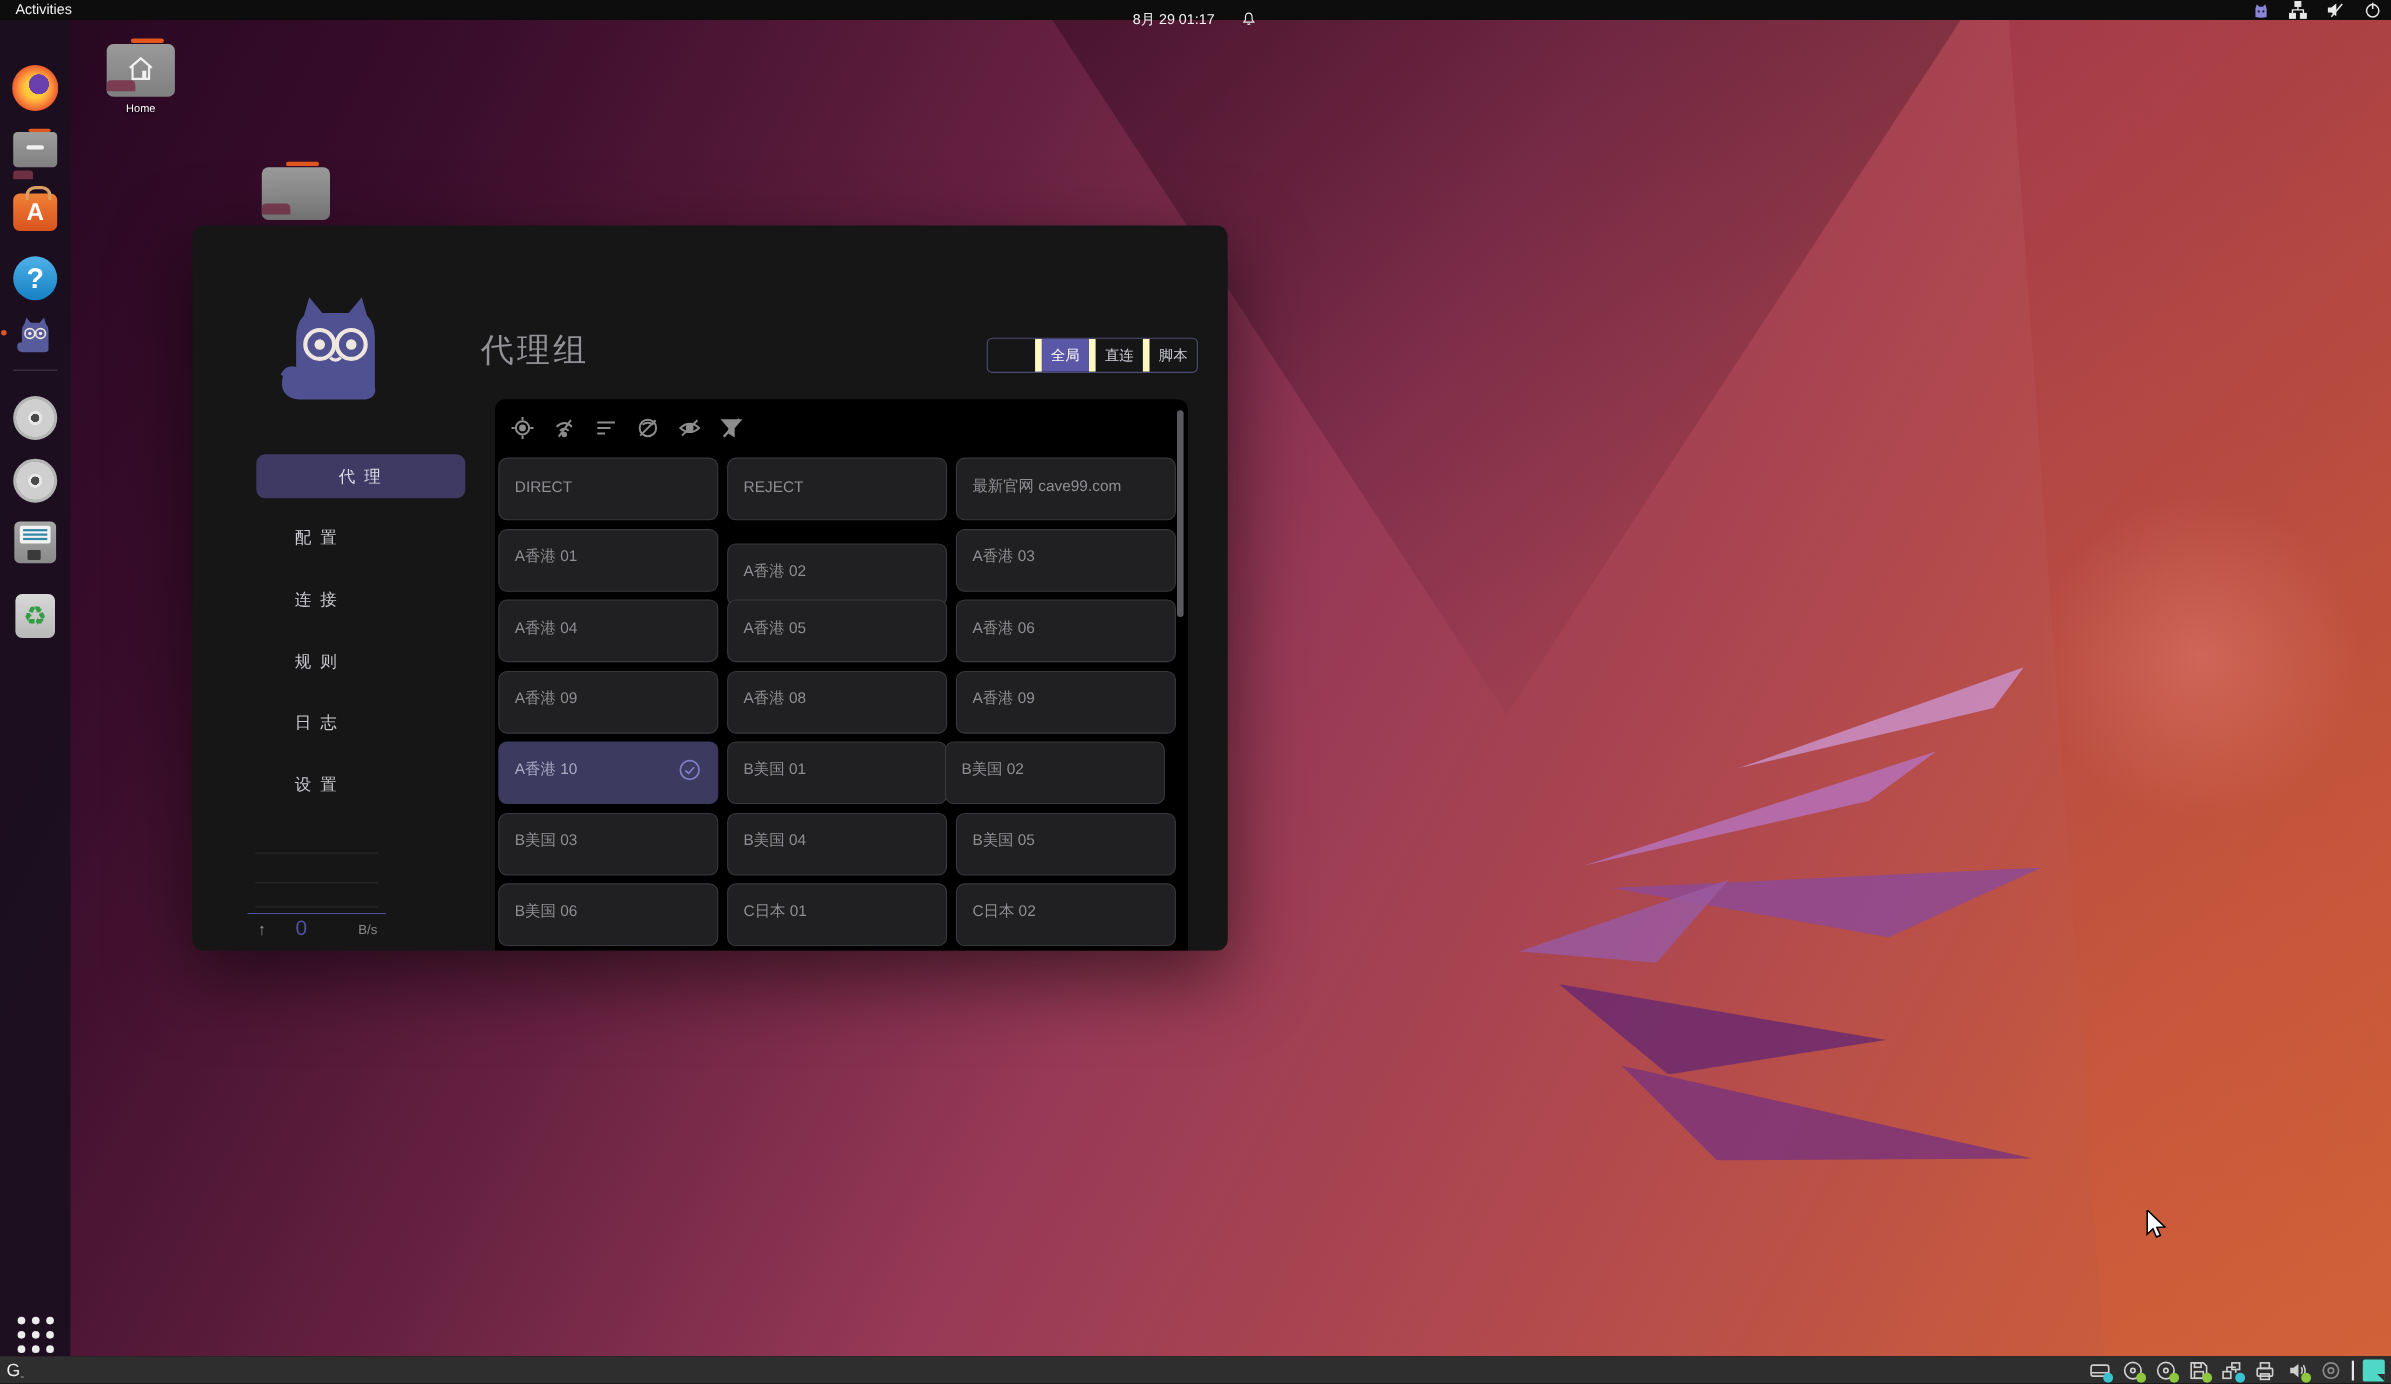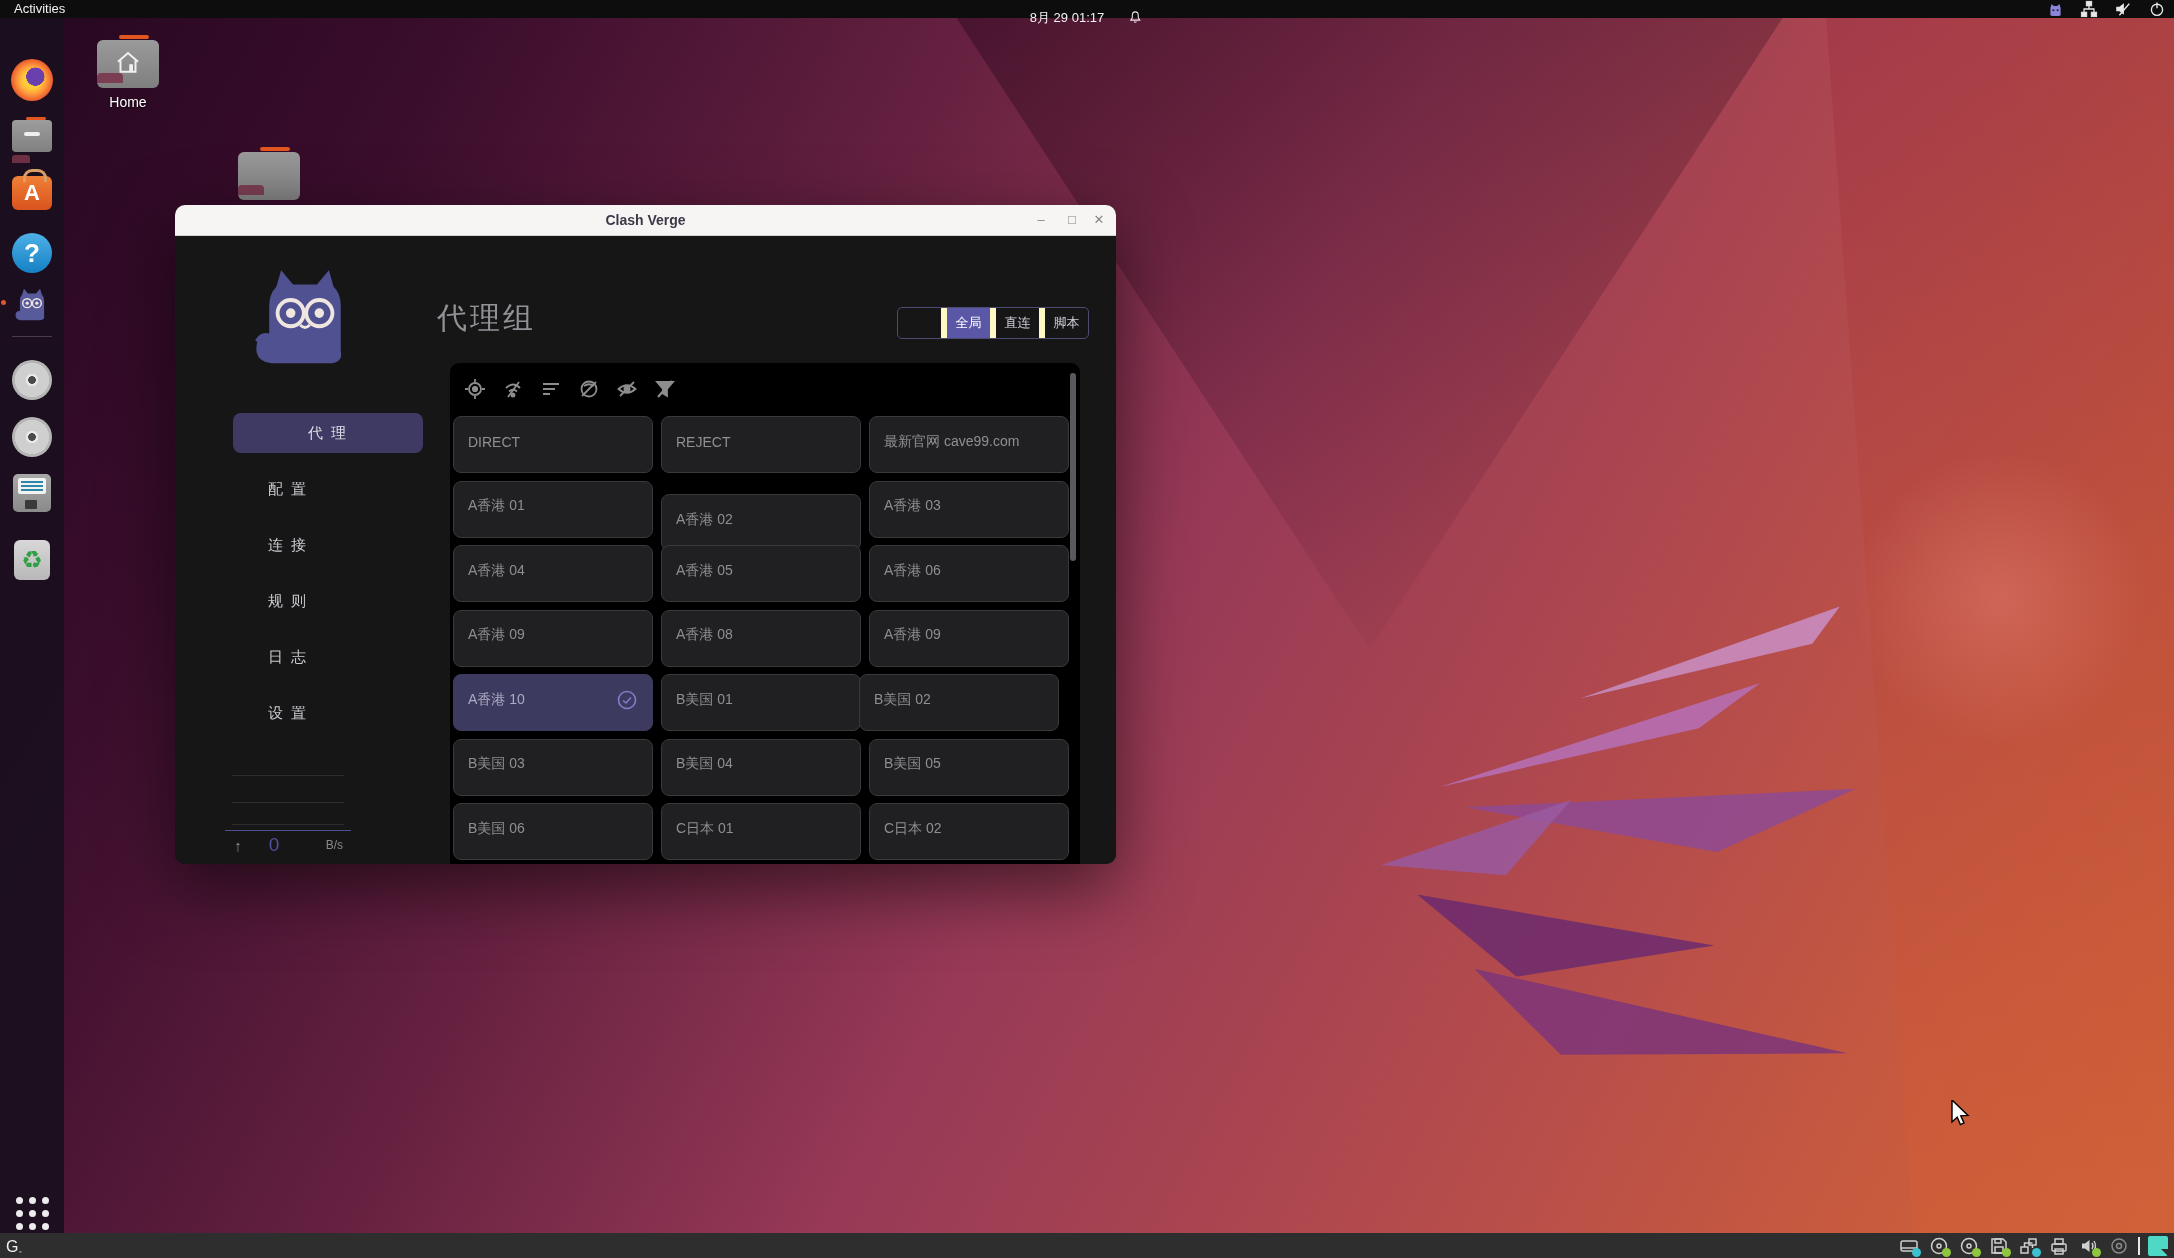--- a/index.html
+++ b/index.html
@@ -51,21 +51,21 @@
   .ic-floppy .l1{top:7px}.ic-floppy .l2{top:11px}.ic-floppy .l3{top:15px}
   .ic-floppy .shutter{position:absolute;left:12px;bottom:3px;width:12px;height:9px;background:#3a3a3a;border-radius:1px;}
   .ic-trash{width:36px;height:40px;background:linear-gradient(#d8d8d8,#b8b8b8);border-radius:6px;display:flex;align-items:center;justify-content:center;color:#2f9e44;font-size:24px;}
   .showapps{position:absolute;left:11px;top:1174px;width:42px;height:42px;display:grid;grid-template-columns:repeat(3,7px);grid-template-rows:repeat(3,7px);gap:6px;align-content:center;justify-content:center;}
   .showapps span{width:7px;height:7px;border-radius:50%;background:#ececec;}
   
   .desk-icon{position:absolute;display:flex;flex-direction:column;align-items:center;z-index:5;}
   .desk-folder{position:relative;width:62px;height:48px;background:linear-gradient(#9a9a9a,#7f7f7f);border-radius:6px;}
   .desk-folder .tab{position:absolute;left:0;top:-7px;width:26px;height:10px;background:#7a3d52;border-radius:4px 4px 0 0;}
   .desk-folder .accent{position:absolute;left:22px;top:-5px;width:30px;height:4px;background:#e2571f;border-radius:2px;}
-  .desk-label{margin-top:6px;color:#fff;font-size:14px;text-shadow:0 1px 2px rgba(0,0,0,.8);text-align:right;}
+  .desk-label{margin-top:6px;color:#fff;font-size:10px;text-shadow:0 1px 2px rgba(0,0,0,.8);text-align:right;}
   
   .window{position:absolute;left:175px;top:205px;width:941px;height:659px;border-radius:10px;
     box-shadow:0 24px 70px rgba(0,0,0,.55);z-index:20;overflow:hidden;background:#161617;}
   .titlebar{position:absolute;left:0;top:0;width:100%;height:30px;background:#f6f5f4;border-bottom:1px solid #d5d2cf;}
   .title-text{position:absolute;left:0;right:0;top:0;height:30px;line-height:30px;text-align:center;color:#3d3846;font-weight:bold;font-size:14px;}
   .win-btn{position:absolute;top:0;width:26px;height:30px;line-height:30px;text-align:center;color:#8a8784;font-size:13px;}
   .win-content{position:absolute;left:0;top:31px;width:100%;height:628px;background:#161617;}
   
   .side-logo{position:absolute;left:65px;top:27px;width:130px;height:105px;}
   .nav-item{position:absolute;left:18px;width:190px;height:40px;border-radius:8px;display:flex;align-items:center;justify-content:center;
@@ -233,26 +233,20 @@
   <div class="desk-label">Home</div>
 </div>
 <div class="desk-icon" style="left:238px;top:152px;z-index:6;">
   <div class="desk-folder">
       <span class="tab"></span>
       <span class="accent"></span>
     </div>
 </div>
 
 <div class="window">
-  <div class="titlebar">
-    <div class="title-text">Clash Verge</div>
-    <div class="win-btn" style="right:62px;">–</div>
-    <div class="win-btn" style="right:31px;">□</div>
-    <div class="win-btn" style="right:4px;">✕</div>
-  </div>
   <div class="win-content">
 
     <div class="side-logo">
       <svg width="130" height="105" viewBox="0 0 52 44">
         <path d="M12 42 Q4 41 6 33 Q8 30 11 31 L11 18 Q11 13 14 10 L16 3 L21 9 L31 9 L36 3 L38 10 Q41 13 41 18 L41 37 Q42 42 36 42 Z" fill="#4f5191"></path>
         <path d="M6 33 Q8 29 12 31" fill="none" stroke="#4f5191" stroke-width="2"></path>
         <circle cx="20" cy="21" r="5.5" fill="none" stroke="#efe7df" stroke-width="1.6"></circle>
         <circle cx="32" cy="21" r="5.5" fill="none" stroke="#efe7df" stroke-width="1.6"></circle>
         <line x1="25.5" y1="21" x2="26.5" y2="21" stroke="#efe7df" stroke-width="1.4"></line>
         <circle cx="20" cy="21" r="2" fill="#efe7df"></circle>

